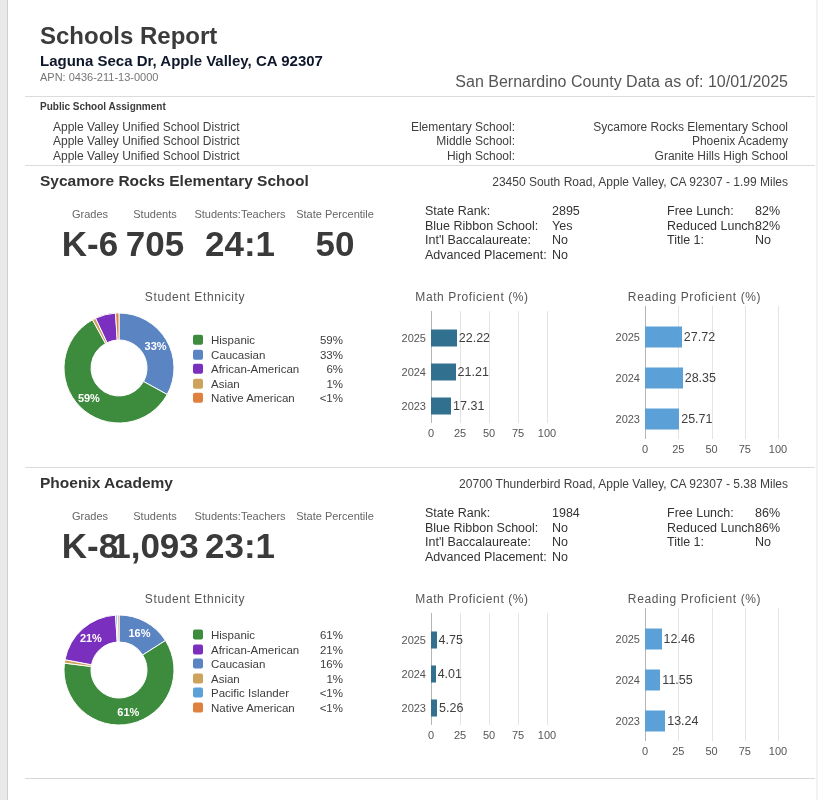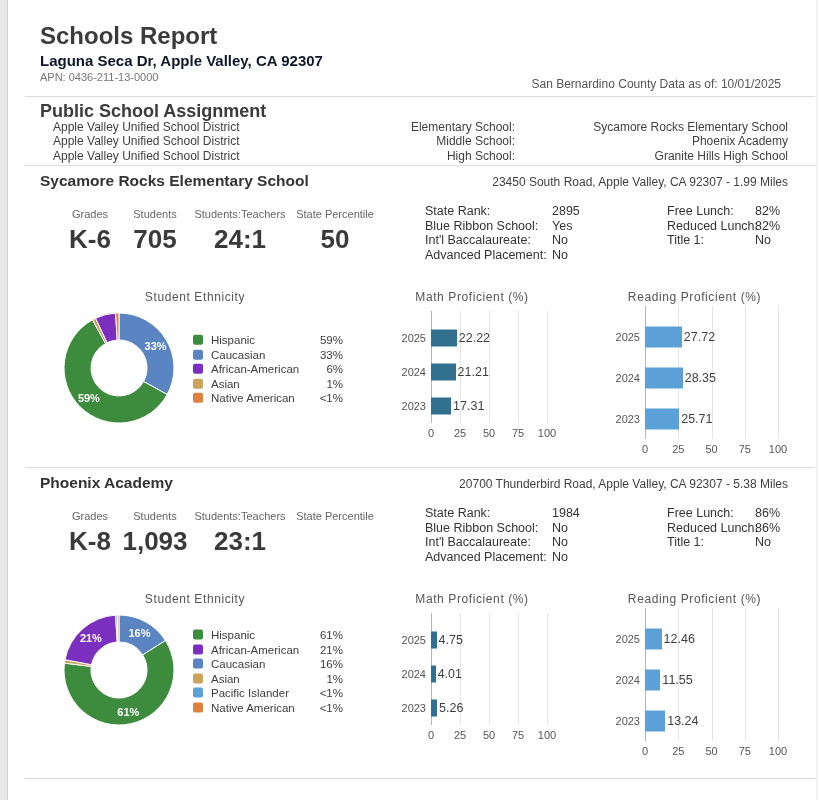--- a/index.html
+++ b/index.html
@@ -11,41 +11,41 @@
   .sec { position: absolute; left: 25px; right: 3px; border-bottom: 1px solid #dcdcdc; }
   .sec-header   { top: 0;   height: 97px; }
   .sec-assign   { top: 97px;  height: 69px; }
   .sec-school1  { top: 166px; height: 302px; }
   .sec-school2  { top: 468px; height: 311px; border-bottom: 1px solid #d8d8d8; }
 
   
   .h1 { position: absolute; left: 15px; top: 22px; font-size: 24px; font-weight: bold; color: #3b3b3b; }
   .h2 { position: absolute; left: 15px; top: 52px; font-size: 15px; font-weight: bold; color: #0f172a; }
   .apn { position: absolute; left: 15px; top: 71px; font-size: 11px; color: #757575; }
-  .asof { position: absolute; right: 34px; bottom: 5px; font-size: 12px; color: #555; }
+  .asof { position: absolute; right: 27px; bottom: 5px; font-size: 16px; color: #555; }
 
   
-  .sec-title { position: absolute; left: 15px; top: 4px; font-size: 18px; font-weight: bold; color: #3b3b3b; }
+  .sec-title { position: absolute; left: 15px; top: 4px; font-size: 10px; font-weight: bold; color: #3b3b3b; }
   .districts { position: absolute; left: 15px; top: 23px; }
   .list-line { height: 14.3px; font-size: 12px; color: #3f3f3f; margin-left: 13px; }
   .levels { position: absolute; left: 380px; right: 27px; top: 23px; }
   .lv-row { position: relative; height: 14.3px; font-size: 12px; color: #3f3f3f; text-align: right; }
   .lv-label { position: absolute; right: 273px; }
 
   
   .school-name { position: absolute; left: 15px; top: 6px; font-size: 15.5px; font-weight: bold; color: #333; }
   .school-addr { position: absolute; right: 27px; top: 9px; font-size: 12px; color: #3f3f3f; }
   .stats { position: absolute; left: 0; top: 42px; height: 56px; width: 100%; }
   .stat { position: absolute; top: 0; text-align: center; }
   .stat:nth-child(1) { left: 25px;  width: 80px; }
   .stat:nth-child(2) { left: 85px;  width: 90px; }
   .stat:nth-child(3) { left: 155px; width: 120px; }
   .stat:nth-child(4) { left: 263px; width: 94px; }
   .stat-label { font-size: 11px; color: #666; }
-  .stat-value { font-size: 26px; font-weight: bold; color: #3a3a3a; margin-top: 4px; }
+  .stat-value { font-size: 35px; font-weight: bold; color: #3a3a3a; margin-top: 4px; }
   .kv { position: absolute; top: 38px; }
   .kv-a { left: 400px; width: 230px; }
   .kv-b { left: 642px; width: 150px; }
   .kv-row { position: relative; height: 14.6px; font-size: 12.5px; color: #333; }
   .kv-label { position: absolute; left: 0; }
   .kv-value { position: absolute; left: var(--vx); }
 
   
   .eth-title { position: absolute; left: 30px; top: 124px; width: 280px; text-align: center;
                font-size: 12px; color: #555; letter-spacing: 0.6px; }

